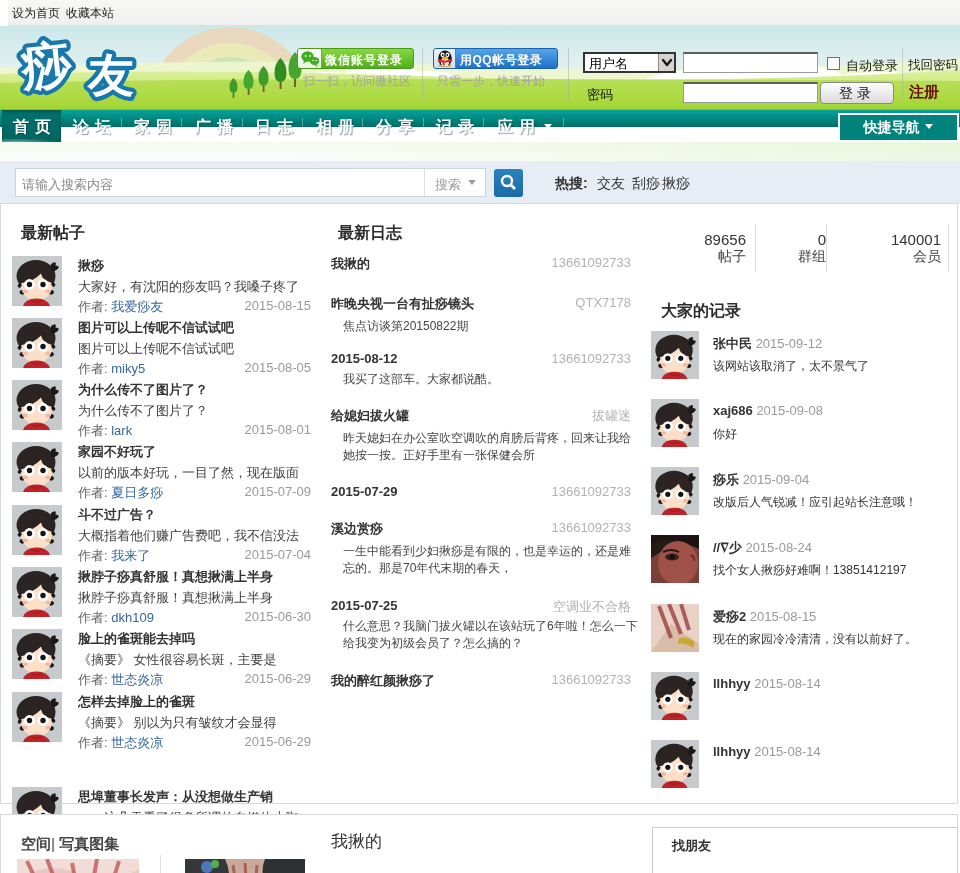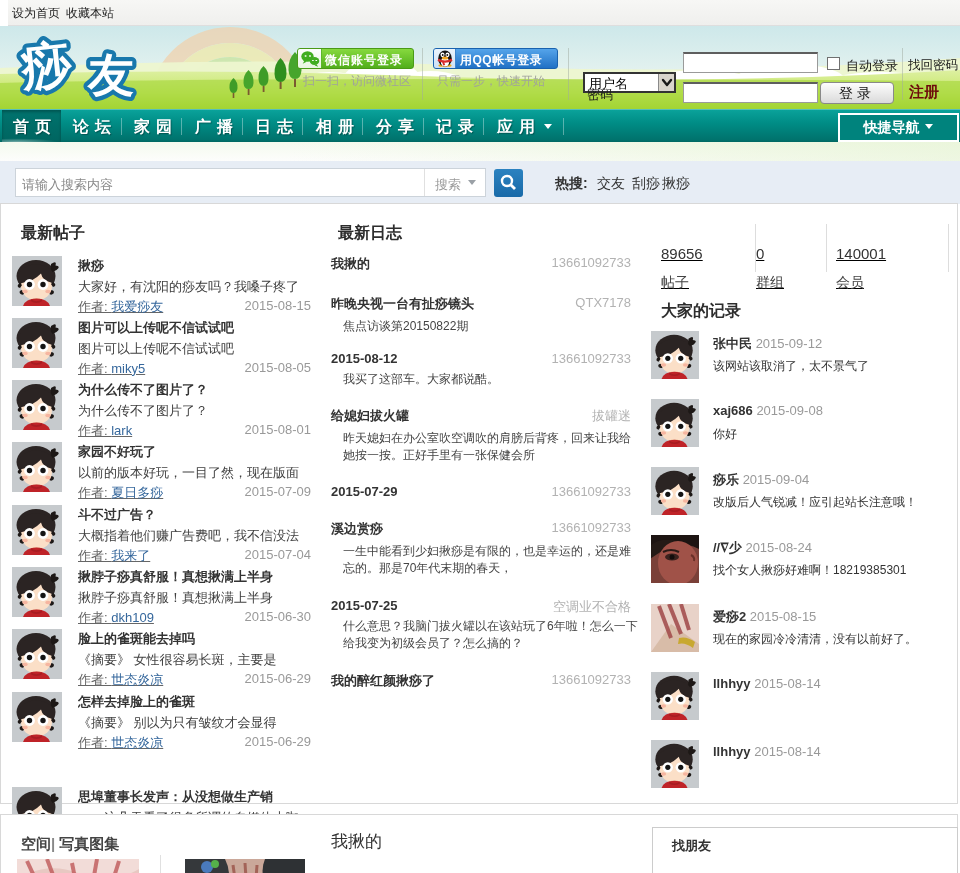--- a/index.html
+++ b/index.html
@@ -15,29 +15,29 @@
 #logo{left:2px;top:1px;}
 .hsep{width:1px;background:rgba(160,170,160,0.5);top:22px;height:52px;}
 .wxbtn{left:297px;top:22px;width:117px;height:21px;border:1px solid #4a9a16;border-radius:3px;background:linear-gradient(#86d93e,#51ae1b);overflow:hidden;}
 .wxbtn .ic{position:absolute;left:0;top:0;width:24px;height:19px;background:linear-gradient(#fdfefd,#e8f5e0);border-right:1px solid #5cb62a;}
 .wxbtn .tx{position:absolute;left:27px;top:3px;color:#fff;font-size:12px;font-weight:bold;letter-spacing:1px;}
 .qqbtn{left:433px;top:22px;width:125px;height:21px;border:1px solid #1a62ae;border-radius:3px;background:linear-gradient(#55a4ea,#2071c5);overflow:hidden;}
 .qqbtn .ic{position:absolute;left:0;top:0;width:22px;height:19px;background:linear-gradient(#eaf3fc,#cce0f5);border-right:1px solid #3d86cf;}
 .qqbtn .tx{position:absolute;left:26px;top:3px;color:#fff;font-size:12px;font-weight:bold;letter-spacing:0.5px;}
 .cap{color:#a0a39b;font-size:12px;}
 
-.fsel{left:583px;top:26px;width:93px;height:21px;background:#fff;border:2px solid #333;font-size:13px;color:#000;margin-top:20px;}
+.fsel{left:583px;top:26px;width:93px;height:21px;background:#fff;border:2px solid #333;font-size:13px;color:#000;}
 .fsel .ar{position:absolute;right:0;top:0;width:16px;height:17px;background:#d9d5cc;border-left:1px solid #8a8a8a;}
 .finp{background:#fff;border:1px solid #9a9a9a;border-top:2px solid #5e5e5e;width:135px;height:21px;}
 .fcheck{left:827px;top:31px;width:13px;height:13px;background:#fff;border:1px solid #707070;}
 .flabel{font-size:13px;color:#1a1a1a;white-space:nowrap;}
 .loginbtn{left:820px;top:56px;width:74px;height:22px;background:linear-gradient(#fdfdfd,#dadada);border:1px solid #898989;border-radius:4px;text-align:center;font-size:14px;color:#111;line-height:20px;letter-spacing:4px;}
 .reg{left:909px;top:57px;font-size:15px;font-weight:bold;color:#6d0b0b;}
 
-#nav{left:0;top:109px;width:960px;height:33px;background:linear-gradient(#0aa29a 0%,#008d86 40%,#00736d 92%,#006862 100%);border-top:1px solid #57bfb9;padding-left:7px;}
+#nav{left:0;top:109px;width:960px;height:18px;background:linear-gradient(#0aa29a 0%,#008d86 40%,#00736d 92%,#006862 100%);border-top:1px solid #57bfb9;padding-left:7px;}
 .navitem{top:7px;color:#fff;font-size:16px;font-weight:bold;letter-spacing:6px;white-space:nowrap;text-shadow:1px 1px 1px rgba(0,40,40,0.45);}
 .navsep{top:8px;width:1px;height:17px;background:rgba(255,255,255,0.35);}
 #navsel{left:2px;top:0;width:59px;height:32px;background:linear-gradient(#00736e,#006560);box-shadow:inset 0 2px 3px rgba(0,0,0,0.25);}
 #navsel:after{content:"";position:absolute;left:0;bottom:0;width:100%;height:4px;background:radial-gradient(ellipse at 25% 100%,rgba(255,255,255,0.45),rgba(255,255,255,0) 65%);}
 #quicknav{left:838px;top:3px;width:121px;height:29px;border:2px solid #fff;background:#00837d;color:#fff;font-size:14px;font-weight:bold;text-align:center;line-height:25px;}
 
 #substrip{left:0;top:142px;width:960px;height:19px;background:linear-gradient(90deg,rgba(250,252,248,0) 30%,rgba(226,242,204,0.55)),linear-gradient(#f4faee,#fdfdfc);}
 
 #searchband{left:0;top:161px;width:960px;height:43px;background:#e7edf5;}
 #searchbox{left:15px;top:7px;width:471px;height:29px;background:#fff;border:1px solid #ccd3da;}
@@ -47,34 +47,34 @@
 #searchbox .sel i{position:absolutE;right:9px;top:11px;width:0;height:0;border:4px solid transparent;border-top:5px solid #9aa0a6;}
 #searchbtn{left:494px;top:8px;width:29px;height:28px;background:linear-gradient(#2b82c0,#196aa8);border-radius:3px;}
 .hot{top:14px;font-size:14px;color:#333;}
 
 #panel1{left:0;top:203px;width:958px;height:601px;background:#fff;border:1px solid #d8d8d8;}
 .h2{font-size:16px;font-weight:bold;color:#2d2d2d;}
 
 .post .av{position:absolute;left:0;top:0;width:50px;height:50px;}
 .post .t{position:absolute;left:66px;top:1px;width:240px;font-size:13px;font-weight:bold;color:#333;white-space:nowrap;overflow:hidden;}
 .post .d{position:absolute;left:66px;top:22px;width:240px;font-size:13px;color:#404040;white-space:nowrap;overflow:hidden;}
-.post .m{position:absolute;left:66px;top:42px;width:233px;font-size:13px;color:#666;white-space:nowrap;text-decoration:underline;}
+.post .m{position:absolute;left:66px;top:42px;width:233px;font-size:13px;color:#666;white-space:nowrap;}
 .post .m a{color:#35679c;text-decoration:none;}
 .post .m .dt{position:absolute;right:0;top:0;color:#999;}
 .post{position:absolute;left:11px;width:299px;height:56px;}
 
 .blog{position:absolute;left:330px;width:300px;}
 .blog .d{width:295px;}
 .blog .t{font-size:13px;font-weight:bold;color:#333;}
 .blog .who{position:absolute;right:0;top:0px;font-size:13px;color:#b2b2b2;font-weight:normal;}
 .blog .d{margin-top:5px;font-size:12px;color:#444;line-height:17px;margin-left:12px;}
 
-.stat{position:absolute;top:41px;text-align:left;text-decoration:underline;}
+.stat{position:absolute;top:27px;text-align:right;}
 .stat .n{font-size:15px;color:#333;}
-.stat .l{font-size:14px;color:#444;margin-top:12px;}
+.stat .l{font-size:14px;color:#444;margin-top:0;}
 .statsep{position:absolute;top:20px;width:1px;height:48px;background:#ddd;}
 .rec{position:absolute;left:650px;width:300px;}
 .rec .av{position:absolute;left:0;top:0;width:48px;height:48px;}
 .rec .nm{position:absolute;left:62px;top:4px;font-size:13px;font-weight:bold;color:#333;}
 .rec .dt{font-weight:normal;color:#999;font-size:13px;}
 .rec .tx{position:absolute;left:62px;top:27px;width:245px;font-size:12px;color:#333;}
 
 #panel2{left:0;top:814px;width:958px;height:80px;background:#fff;border:1px solid #d8d8d8;}
 #findbox{position:absolute;left:651px;top:12px;width:306px;height:66px;border:1px solid #ccc;}
 </style>
@@ -423,21 +423,21 @@
             <rect width="48" height="48" fill="#7a4038"></rect>
             <path d="M0 0 h48 v14 q-24 -12 -48 2 z" fill="#1d1412"></path>
             <path d="M0 10 q10 -8 26 -4 l-30 20 z" fill="#241a16"></path>
             <ellipse cx="27" cy="28" rx="20" ry="22" fill="#a05248"></ellipse>
             <ellipse cx="21" cy="22" rx="7" ry="3.5" fill="#3a221e"></ellipse>
             <ellipse cx="21" cy="22" rx="2.5" ry="2.5" fill="#140d0c"></ellipse>
             <path d="M12 17 q8 -4 16 0" stroke="#2a1a16" stroke-width="2" fill="none"></path>
             <path d="M40 20 q4 2 3 6" stroke="#6a3028" stroke-width="2" fill="none"></path>
           </svg>
           <div class="nm">//∇少 <span class="dt">2015-08-24</span></div>
-          <div class="tx">找个女人揪痧好难啊！18219385301</div>
+          <div class="tx">找个女人揪痧好难啊！13851412197</div>
         </div>
         <div class="rec" style="top:399.7px">
           <svg class="av" viewBox="0 0 48 48">
             <rect width="48" height="48" fill="#e8d2c8"></rect>
             <path d="M0 48 L20 20 L48 40 L48 48 Z" fill="#d8bca8"></path>
             <g stroke="#a04848" stroke-width="4" opacity="0.85">
               <path d="M8 2 L20 34"></path>
               <path d="M18 0 L30 30"></path>
               <path d="M30 0 L38 26"></path>
             </g>

